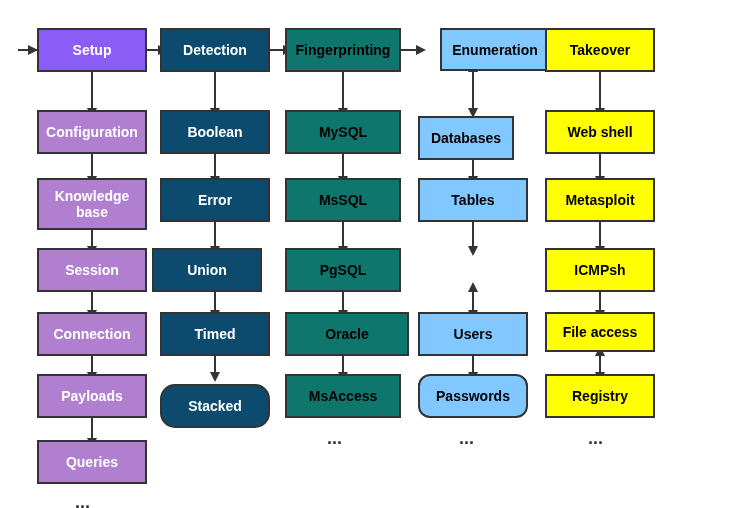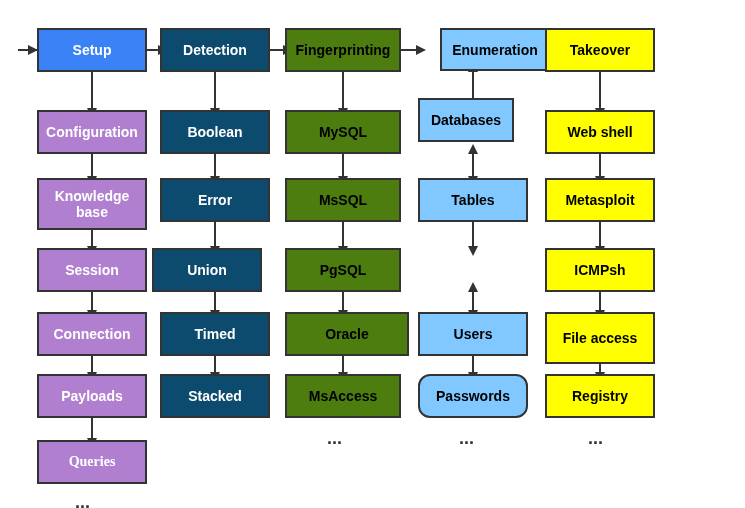--- a/index.html
+++ b/index.html
@@ -25,23 +25,23 @@
       display: flex;
       align-items: center;
       justify-content: center;
       text-align: center;
       font-weight: bold;
       font-size: 14px;
       padding: 4px;
       cursor: default;
     }
 
-    .purple { background-color: #3b82f6; color: white; text-align: center; }
+    .purple { background-color: #8b5cf6; color: white; text-align: center; }
     .red { background-color: #0c4a6e; color: white; }
-    .green { background-color: #4d7c0f; color: black; }
+    .green { background-color: #0f766e; color: black; }
     .blue { background-color: #80C8FF; color: black; }
     .yellow { background-color: #FFFF00; color: black; }
     .light-purple { background-color: #B07FD0; color: white; }
 
     svg.arrows {
       position: absolute;
       top: 0; left: 0;
       width: 745px;
       height: 508px;
       pointer-events: none;
@@ -182,45 +182,45 @@
 
   <div class="node purple" style="left:37px;top:28px;width:110px;height:44px;">Setup</div>
   <div class="node red" style="left:160px;top:28px;width:110px;height:44px;">Detection</div>
   <div class="node green" style="left:285px;top:28px;width:116px;height:44px;">Fingerprinting</div>
   <div class="node blue" style="left:440px;top:28px;width:110px;height:43px;">Enumeration</div>
   <div class="node yellow" style="left:545px;top:28px;width:110px;height:44px;">Takeover</div>
 
   <div class="node light-purple" style="left:37px;top:110px;width:110px;height:44px;">Configuration</div>
   <div class="node red" style="left:160px;top:110px;width:110px;height:44px;">Boolean</div>
   <div class="node green" style="left:285px;top:110px;width:116px;height:44px;">MySQL</div>
-  <div class="node blue" style="left:418px;top:98px;width:96px;height:44px;">Databases</div>
+  <div class="node blue" style="left:418px;top:116px;width:96px;height:44px;">Databases</div>
   <div class="node yellow" style="left:545px;top:110px;width:110px;height:44px;">Web shell</div>
 
   <div class="node light-purple" style="left:37px;top:178px;width:110px;height:52px;">Knowledge base</div>
   <div class="node red" style="left:160px;top:178px;width:110px;height:44px;">Error</div>
   <div class="node green" style="left:285px;top:178px;width:116px;height:44px;">MsSQL</div>
   <div class="node blue" style="left:418px;top:178px;width:110px;height:44px;">Tables</div>
   <div class="node yellow" style="left:545px;top:178px;width:110px;height:44px;">Metasploit</div>
 
   <div class="node light-purple" style="left:37px;top:248px;width:110px;height:44px;">Session</div>
   <div class="node red" style="left:152px;top:248px;width:110px;height:44px;">Union</div>
   <div class="node green" style="left:285px;top:248px;width:116px;height:44px;">PgSQL</div>
   <div class="node yellow" style="left:545px;top:248px;width:110px;height:44px;">ICMPsh</div>
 
   <div class="node light-purple" style="left:37px;top:312px;width:110px;height:44px;">Connection</div>
   <div class="node red" style="left:160px;top:312px;width:110px;height:44px;">Timed</div>
   <div class="node green" style="left:285px;top:312px;width:124px;height:44px;">Oracle</div>
   <div class="node blue" style="left:418px;top:312px;width:110px;height:44px;">Users</div>
-  <div class="node yellow" style="left:545px;top:312px;width:110px;height:52px;">File access</div>
+  <div class="node yellow" style="left:545px;top:312px;width:110px;height:40px;">File access</div>
 
   <div class="node light-purple" style="left:37px;top:374px;width:110px;height:44px;">Payloads</div>
-  <div class="node red" style="left:160px;top:374px;width:110px;height:44px;">Stacked</div>
+  <div class="node red" style="left:160px;top:384px;width:110px;height:44px;border-radius:15px;">Stacked</div>
   <div class="node green" style="left:285px;top:374px;width:116px;height:44px;">MsAccess</div>
   <div class="node blue" style="left:418px;top:374px;width:110px;height:44px;border-radius:12px;">Passwords</div>
   <div class="node yellow" style="left:545px;top:374px;width:110px;height:44px;">Registry</div>
 
-  <div class="node light-purple" style="left:37px;top:440px;width:110px;height:44px;font-family:Liberation Serif, serif;">Queries</div>
+  <div class="node light-purple" style="left:37px;top:440px;width:110px;height:44px;">Queries</div>
 
   <div class="ellipsis" style="left:75px;top:492px;">...</div>
   <div class="ellipsis" style="left:327px;top:428px;">...</div>
   <div class="ellipsis" style="left:459px;top:428px;">...</div>
   <div class="ellipsis" style="left:588px;top:428px;">...</div>
 </div>
 
 </body></html>

